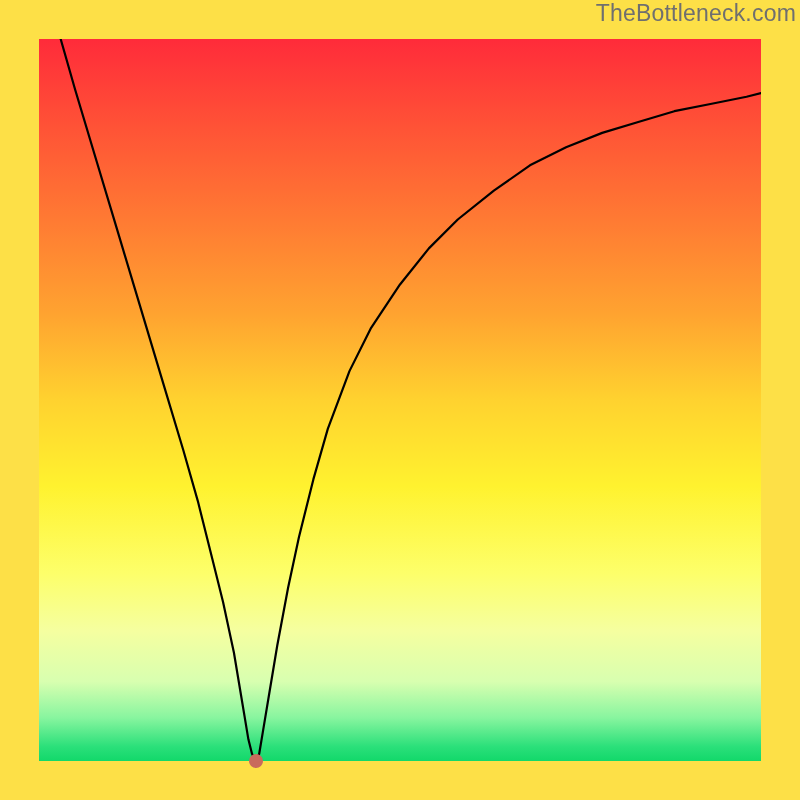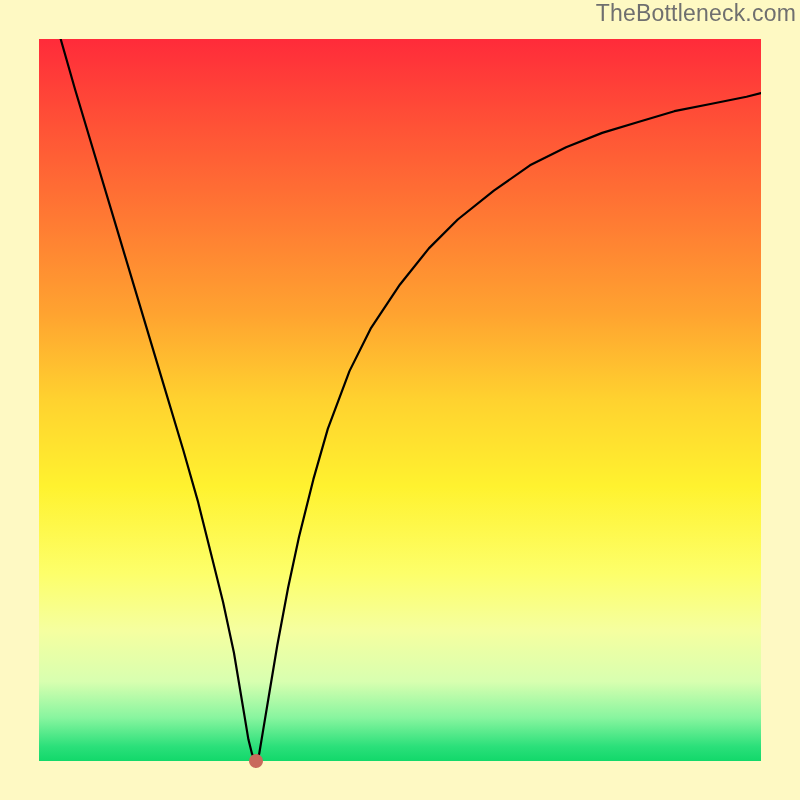--- a/index.html
+++ b/index.html
@@ -7,21 +7,21 @@
     padding: 0;
     width: 800px;
     height: 800px;
     background: #000;
     font-family: Arial, Helvetica, sans-serif;
   }
   .frame {
     position: relative;
     width: 800px;
     height: 800px;
-    background: #fef9c3;
+    background: #fde047;
     text-align: center;
   }
   .plot-area {
     position: absolute;
     left: 39px;
     top: 39px;
     width: 722px;
     height: 722px;
     background: linear-gradient(
       to bottom,

